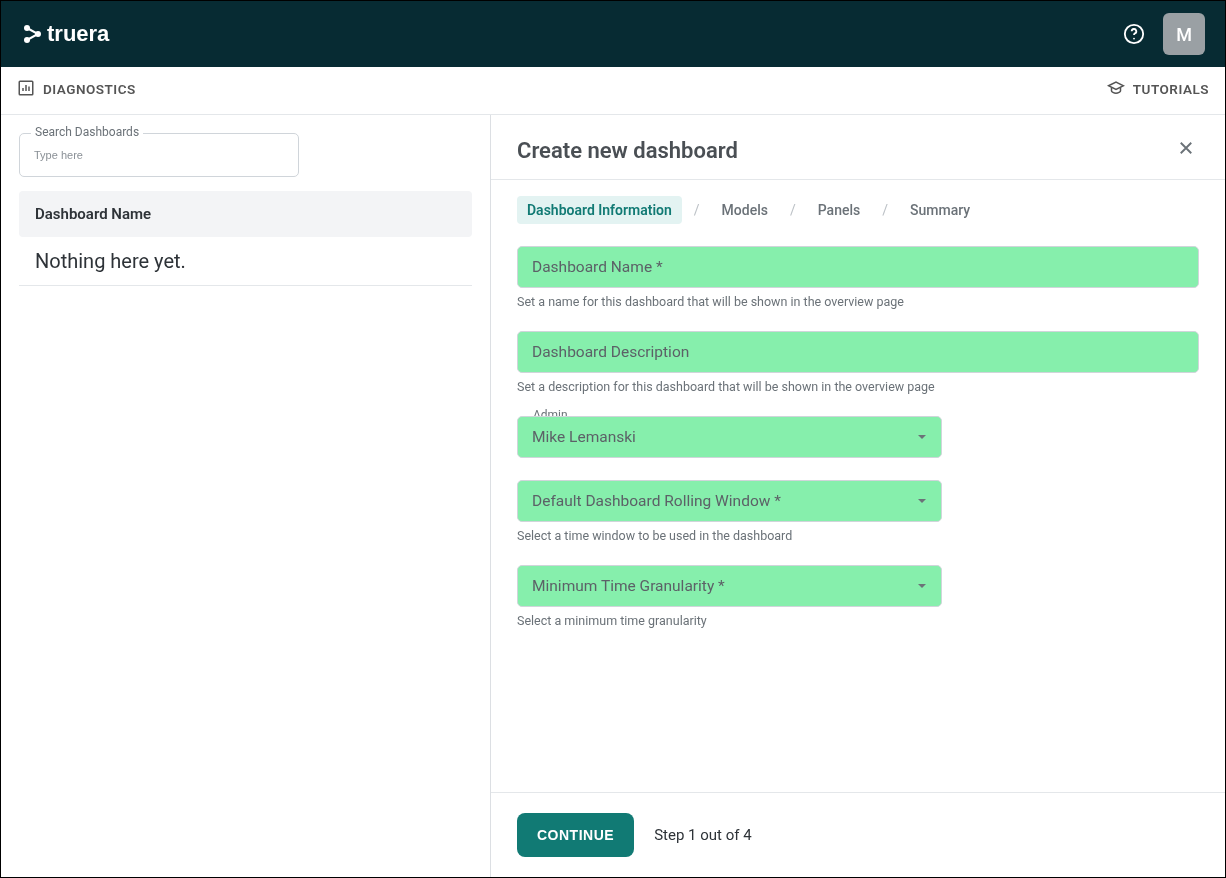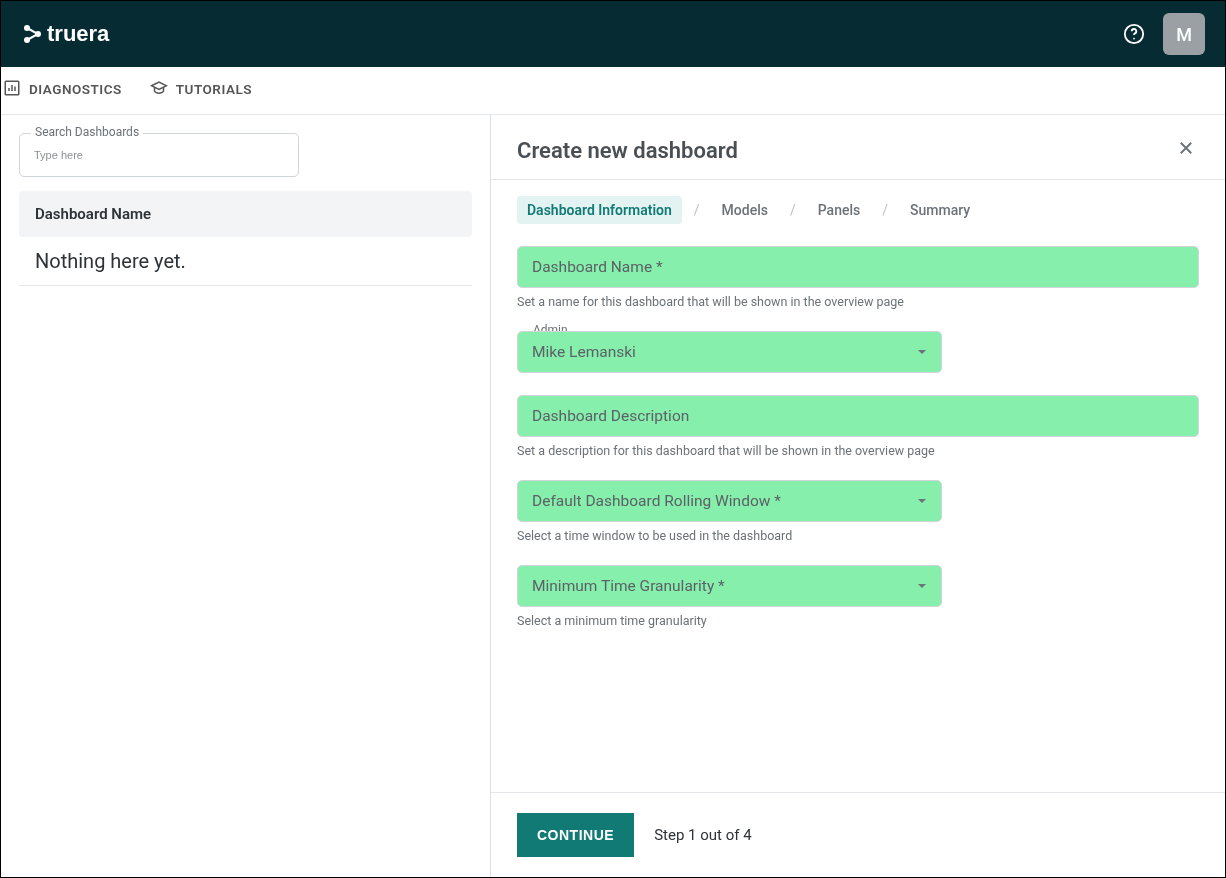--- a/index.html
+++ b/index.html
@@ -42,22 +42,23 @@
     width:42px;height:42px;border-radius:6px;
     background:#9aa0a4;color:#fff;
     display:flex;align-items:center;justify-content:center;
     font-size:18px;font-weight:500;
     cursor:pointer;
   }
   
   .tabnav{
     height:48px;border-bottom:1px solid var(--border-light);
     display:flex;align-items:stretch;
-    padding:0 2px;gap:28px;
+    padding:0 16px;gap:28px;
     flex:0 0 auto;
+    justify-content:space-between;
   }
   .tab{
     display:flex;align-items:center;gap:8px;
     color:#555;font-weight:600;letter-spacing:.5px;
     font-size:13.5px;
     border-bottom:3px solid transparent;
     cursor:pointer;
   }
   .tab.active{color:var(--teal);border-bottom-color:var(--teal);}
   .tab svg{width:18px;height:18px;}
@@ -118,21 +119,21 @@
   .dropdown-caret{color:#6b7278;}
   .dropdown-caret svg{width:10px;height:10px;}
   .helper{font-size:12.5px;color:var(--text-muted);margin-top:6px;}
   .select-wrap{position:relative;display:inline-block;}
   .select-label-pos{position:absolute;top:-8px;left:12px;background:#fff;padding:0 4px;font-size:12px;color:var(--text-muted);}
   .right-footer{
     flex:0 0 auto;border-top:1px solid var(--border-light);
     padding:20px 26px;display:flex;align-items:center;gap:20px;
   }
   .continue-btn{
-    background:var(--teal);color:#fff;border:none;border-radius:0;
+    background:var(--teal);color:#fff;border:none;border-radius:8px;
     padding:0 20px;height:44px;font-size:14px;font-weight:600;
     letter-spacing:.5px;cursor:pointer;
   }
   .step-text{font-size:15px;color:var(--text-dark);}
 </style>
 </head>
 <body>
 
 <div class="frame">
 
@@ -220,41 +221,41 @@
           <span class="crumb">Summary</span>
         </div>
 
         <div class="field-block">
           <div class="field-input">
             <span class="field-placeholder">Dashboard Name *</span>
           </div>
           <div class="helper">Set a name for this dashboard that will be shown in the overview page</div>
         </div>
 
+        <div class="field-block">
+          <div class="field-input">
+            <span class="field-placeholder">Dashboard Description</span>
+          </div>
+          <div class="helper">Set a description for this dashboard that will be shown in the overview page</div>
+        </div>
+
         <div class="field-block field-narrow">
           <div class="select-wrap" style="width:100%;">
             <span class="select-label-pos">Admin</span>
             <div class="field-input select">
               <span style="color:#5c6167;">Mike Lemanski</span>
               <span class="dropdown-caret">
                 <svg viewBox="0 0 10 10">
                     <path d="M1 3l4 4 4-4" fill="currentColor"></path>
                   </svg>
               </span>
             </div>
           </div>
         </div>
 
-        <div class="field-block">
-          <div class="field-input">
-            <span class="field-placeholder">Dashboard Description</span>
-          </div>
-          <div class="helper">Set a description for this dashboard that will be shown in the overview page</div>
-        </div>
-
 
         <div class="field-block field-narrow">
           <div class="field-input select">
             <span class="field-placeholder">Default Dashboard Rolling Window *</span>
             <span class="dropdown-caret">
               <svg viewBox="0 0 10 10">
                   <path d="M1 3l4 4 4-4" fill="currentColor"></path>
                 </svg>
             </span>
           </div>

